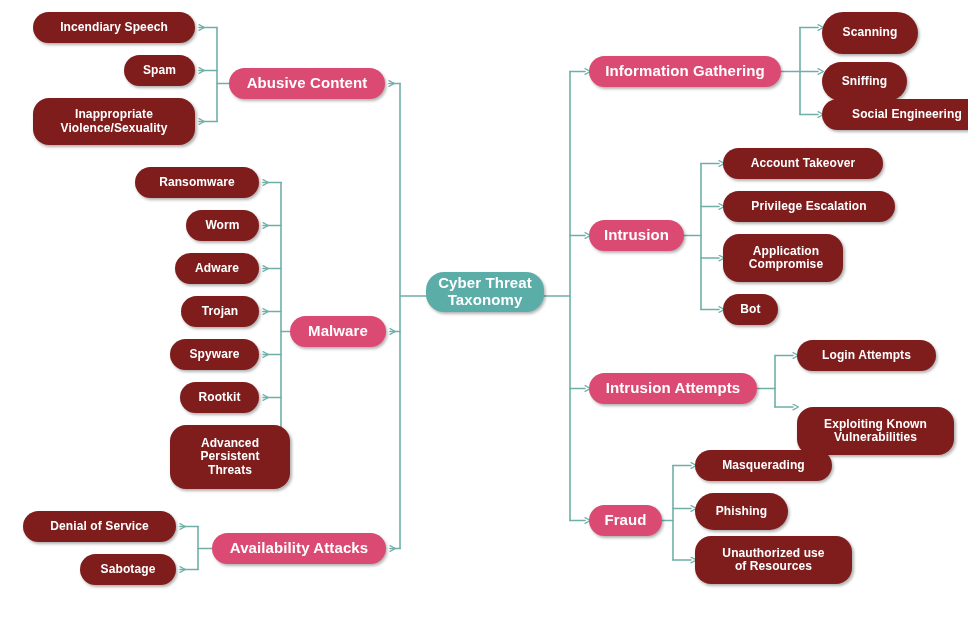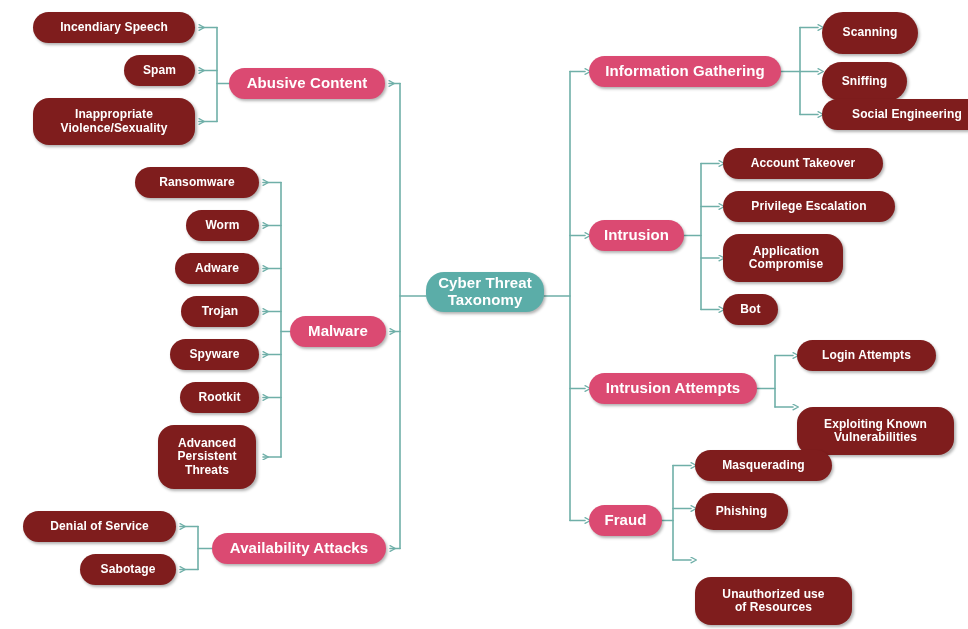--- a/index.html
+++ b/index.html
@@ -135,21 +135,21 @@
       <div class="node lvl2" style="left: 124px; top: 55px; width: 71px; height: 31px;">Spam</div>
       <div class="node lvl2 multi" style="left: 33px; top: 98px; width: 162px; height: 47px;">Inappropriate
 Violence/Sexuality</div>
       <div class="node lvl1" style="left: 290px; top: 316px; width: 96px; height: 31px;">Malware</div>
       <div class="node lvl2" style="left: 135px; top: 167px; width: 124px; height: 31px;">Ransomware</div>
       <div class="node lvl2" style="left: 186px; top: 210px; width: 73px; height: 31px;">Worm</div>
       <div class="node lvl2" style="left: 175px; top: 253px; width: 84px; height: 31px;">Adware</div>
       <div class="node lvl2" style="left: 181px; top: 296px; width: 78px; height: 31px;">Trojan</div>
       <div class="node lvl2" style="left: 170px; top: 339px; width: 89px; height: 31px;">Spyware</div>
       <div class="node lvl2" style="left: 180px; top: 382px; width: 79px; height: 31px;">Rootkit</div>
-      <div class="node lvl2 multi" style="left: 158px; top: 425px; width: 98px; height: 64px;">Advanced
+      <div class="node lvl2 multi" style="left: 170px; top: 425px; width: 120px; height: 64px;">Advanced
 Persistent
 Threats</div>
       <div class="node lvl1" style="left: 212px; top: 533px; width: 174px; height: 31px;">Availability Attacks</div>
       <div class="node lvl2" style="left: 23px; top: 511px; width: 153px; height: 31px;">Denial of Service</div>
       <div class="node lvl2" style="left: 80px; top: 554px; width: 96px; height: 31px;">Sabotage</div>
       <div class="node lvl1" style="left: 589px; top: 56px; width: 192px; height: 31px;">Information Gathering</div>
       <div class="node lvl2" style="left: 822px; top: 12px; width: 96px; height: 42px;">Scanning</div>
       <div class="node lvl2" style="left: 822px; top: 56px; width: 85px; height: 39px; margin-top: 6px;">Sniffing</div>
       <div class="node lvl2" style="left: 822px; top: 99px; width: 170px; height: 31px;">Social Engineering</div>
       <div class="node lvl1" style="left: 589px; top: 220px; width: 95px; height: 31px;">Intrusion</div>
@@ -158,16 +158,16 @@
       <div class="node lvl2 multi" style="left: 723px; top: 234px; width: 120px; height: 48px; padding-left: 19px;">Application
 Compromise</div>
       <div class="node lvl2" style="left: 723px; top: 294px; width: 55px; height: 31px;">Bot</div>
       <div class="node lvl1" style="left: 589px; top: 373px; width: 168px; height: 31px;">Intrusion Attempts</div>
       <div class="node lvl2" style="left: 797px; top: 340px; width: 139px; height: 31px;">Login Attempts</div>
       <div class="node lvl2 multi" style="left: 797px; top: 383px; width: 157px; height: 48px; margin-top: 24px;">Exploiting Known
 Vulnerabilities</div>
       <div class="node lvl1" style="left: 589px; top: 505px; width: 73px; height: 31px;">Fraud</div>
       <div class="node lvl2" style="left: 695px; top: 450px; width: 137px; height: 31px;">Masquerading</div>
       <div class="node lvl2" style="left: 695px; top: 493px; width: 93px; height: 37px;">Phishing</div>
-      <div class="node lvl2 multi" style="left: 695px; top: 536px; width: 157px; height: 48px; margin-top: 41px;">Unauthorized use
+      <div class="node lvl2 multi" style="left: 695px; top: 536px; width: 157px; height: 48px;">Unauthorized use
 of Resources</div>
     </div>
 </div>
 
 </body></html>

